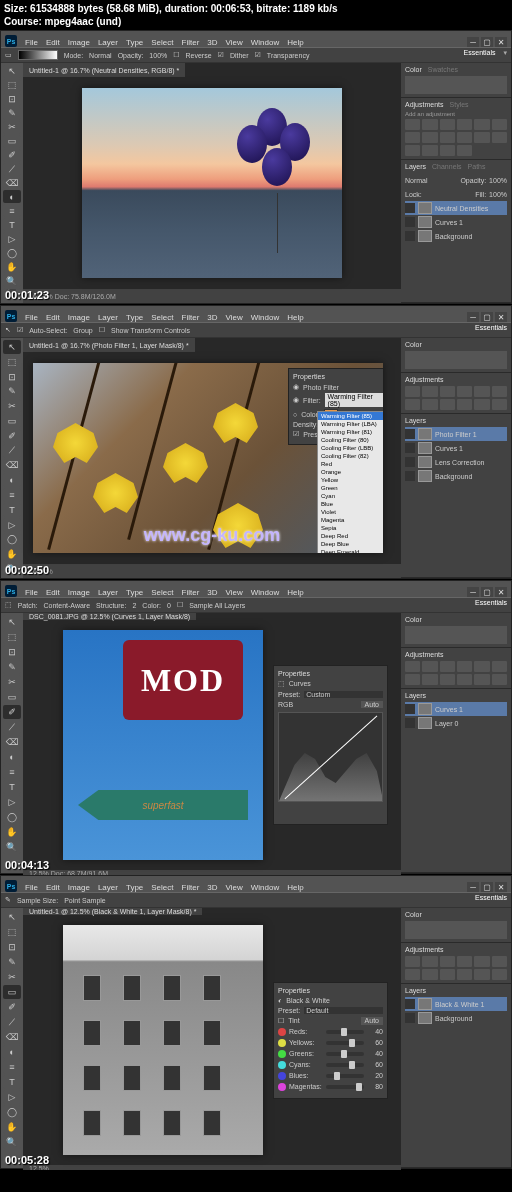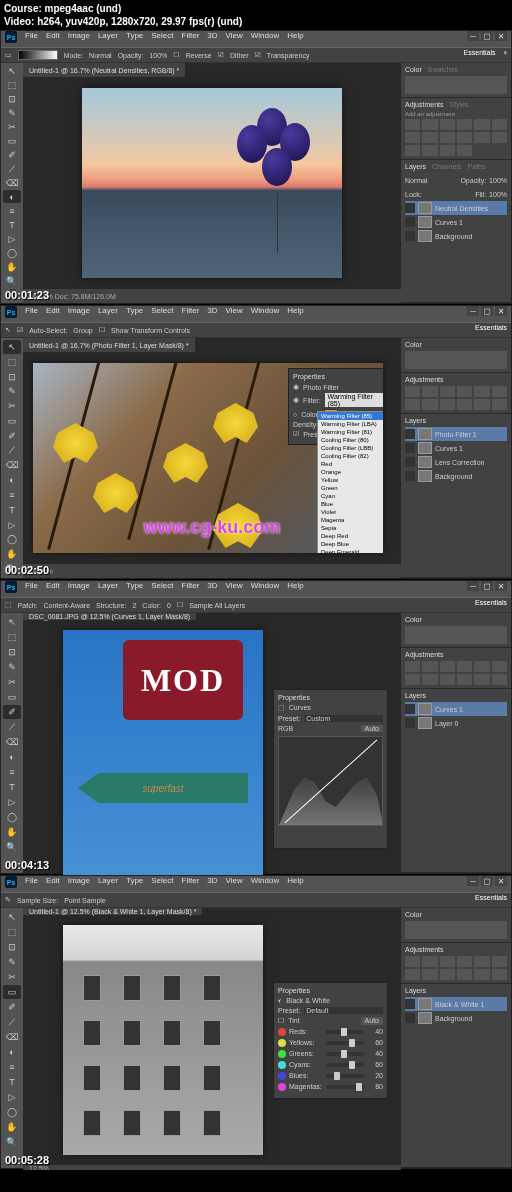--- a/index.html
+++ b/index.html
@@ -1,19 +1,19 @@
 <!DOCTYPE html>
 <html><head>
 <meta charset="utf-8">
 <style>
   * { margin:0; padding:0; box-sizing:border-box; }
   body { background:#000; font-family:Arial,sans-serif; font-size:9px; color:#ccc; width:512px; }
   .info-text { color:#fff; font-weight:bold; font-size:10px; padding:2px 4px; line-height:1.3; }
   .ps-window { background:#535353; border:1px solid #222; margin-bottom:1px; position:relative; }
-  .menubar { background:#535353; height:16px; display:flex; align-items:flex-start; padding:0 4px; gap:8px; font-size:8px; color:#ddd; }
+  .menubar { background:#535353; height:16px; display:flex; align-items:flex-end; padding:0 4px; gap:8px; font-size:8px; color:#ddd; }
   .menubar span { cursor:pointer; }
   .ps-logo { width:12px; height:12px; background:#001d36; color:#29abe2; font-size:7px; font-weight:bold; display:flex; align-items:center; justify-content:center; border-radius:2px; }
   .win-controls { margin-left:auto; display:flex; gap:2px; }
   .win-controls span { width:12px; height:10px; background:#444; display:flex; align-items:center; justify-content:center; }
   .options-bar { background:#424242; height:16px; border-top:1px solid #666; border-bottom:1px solid #333; display:flex; align-items:center; padding:0 4px; gap:6px; font-size:7px; }
   .workspace-tabs { position:absolute; right:4px; top:18px; font-size:7px; display:flex; gap:8px; color:#aaa;}
   .workspace-tabs .active{ color:#fff;}
   .main-area { display:flex; height:240px; }
   .toolbar { width:22px; background:#535353; display:flex; flex-direction:column; padding:2px; gap:1px; }
   .tool { width:18px; height:14px; background:#535353; display:flex; align-items:center; justify-content:center; font-size:9px; color:#ccc; border-radius:2px; }
@@ -39,52 +39,52 @@
   .balloons { position:absolute; right:20px; top:15px; width:90px; height:120px; }
   .balloon { position:absolute; width:30px; height:38px; background:radial-gradient(circle at 35% 30%,#4a3a9e,#1a0f4a); border-radius:50%; }
   .b1{top:5px;left:25px;} .b2{top:22px;left:5px;} .b3{top:20px;left:48px;} .b4{top:45px;left:30px;}
   .balloon-string{position:absolute;width:1px;height:60px;background:#333;bottom:-30px;left:45px;}
   
   .leaves { width:260px; height:190px; background:linear-gradient(135deg,#a8b4c2 0%,#8a6b4a 30%,#6b5238 60%,#4a5a6b 100%); position:relative; overflow:hidden;}
   .leaf{position:absolute;width:45px;height:40px;background:radial-gradient(circle,#f4d838,#d4a818);clip-path:polygon(50% 0,90% 25%,100% 60%,75% 100%,50% 85%,25% 100%,0 60%,10% 25%);}
   .l1{top:60px;left:20px;} .l2{top:110px;left:60px;} .l3{top:80px;left:130px;} .l4{top:40px;left:180px;} .l5{top:140px;left:180px;width:50px;height:45px;}
   .branch{position:absolute;width:3px;height:200px;background:#2a1a0a;transform:rotate(15deg);}
   .br1{left:40px;top:-10px;} .br2{left:120px;top:-20px;} .br3{left:200px;top:-10px;}
-  .watermark{position:absolute;bottom:40px;left:50%;transform:translateX(-50%);font-size:18px;font-weight:bold;color:#d946ef;text-shadow:0 0 3px #fff;z-index:10;}
+  .watermark{position:absolute;bottom:32px;left:50%;transform:translateX(-50%);font-size:18px;font-weight:bold;color:#c4b5fd;text-shadow:0 0 3px #fff;z-index:10;}
   
   .props-panel{position:absolute;right:0;top:0;width:100px;background:#424242;border:1px solid #222;font-size:7px;padding:4px;}
   .props-panel .row{display:flex;align-items:center;margin:2px 0;gap:4px;}
   .dropdown{position:absolute;right:0;top:42px;width:70px;background:#e8e8e8;color:#000;border:1px solid #888;font-size:6px;z-index:20;}
   .dropdown div{padding:1px 3px;}
   .dropdown div.hl{background:#3478d4;color:#fff;}
   
-  .pizza-sign{width:200px;height:278px;background:linear-gradient(to bottom,#2874c4,#4a94d8);position:relative;}
+  .pizza-sign{width:200px;height:230px;background:linear-gradient(to bottom,#2874c4,#4a94d8);position:relative;}
   .mod-sign{position:absolute;top:10px;left:60px;width:120px;height:80px;background:#8a1a2a;border-radius:6px;display:flex;align-items:center;justify-content:center;font-size:32px;font-weight:bold;color:#fff;font-family:serif;letter-spacing:2px;}
   .pizza-arrow{position:absolute;top:95px;left:15px;width:170px;height:55px;background:#f4f4e8;clip-path:polygon(12% 0,100% 0,100% 100%,12% 100%,0 50%);display:flex;align-items:center;justify-content:center;font-size:22px;font-weight:bold;color:#2a7a6a;font-style:italic;}
-  .pizza-sub{position:absolute;top:143px;left:15px;width:170px;height:30px;background:#2a7a6a;clip-path:polygon(12% 0,100% 0,100% 100%,12% 100%,0 50%);display:flex;align-items:center;justify-content:center;font-size:10px;color:#c84;font-style:italic;}
+  .pizza-sub{position:absolute;top:160px;left:15px;width:170px;height:30px;background:#2a7a6a;clip-path:polygon(12% 0,100% 0,100% 100%,12% 100%,0 50%);display:flex;align-items:center;justify-content:center;font-size:10px;color:#c84;font-style:italic;}
   .curves-panel{position:absolute;right:0;top:0;width:115px;height:160px;background:#424242;border:1px solid #222;padding:4px;font-size:7px;}
   .curves-graph{width:100%;height:90px;background:#333;margin-top:4px;position:relative;border:1px solid #555;}
   .histo{position:absolute;bottom:0;left:0;right:0;height:60px;background:linear-gradient(to top,rgba(180,180,180,.5),transparent);clip-path:polygon(0 100%,5% 80%,15% 40%,25% 20%,35% 30%,45% 60%,55% 70%,65% 50%,75% 30%,85% 20%,95% 50%,100% 90%,100% 100%);}
   .curve-line{position:absolute;inset:0;}
   .curve-line::after{content:"";position:absolute;width:120%;height:1px;background:#fff;top:50%;left:-10%;transform:rotate(-42deg);transform-origin:center;}
   
   .building{width:200px;height:230px;background:linear-gradient(to bottom,#e8e8e8 0%,#d4d4d4 15%,#888 16%,#aaa 100%);position:relative;}
   .bwin{position:absolute;width:18px;height:26px;background:#333;border:1px solid #999;}
   .bw-panel{position:absolute;right:0;top:0;width:115px;background:#424242;border:1px solid #222;padding:4px;font-size:7px;}
   .slider-row{display:flex;align-items:center;gap:3px;margin:3px 0;}
   .slider-track{flex:1;height:4px;background:#333;position:relative;border-radius:2px;}
   .slider-thumb{position:absolute;width:6px;height:8px;background:#ccc;top:-2px;border-radius:1px;}
   .color-dot{width:8px;height:8px;border-radius:50%;}
 </style>
 </head>
 <body>
 
 <div class="info-text">
+  <div>Size: 61534888 bytes (58.68 MiB), duration: 00:06:53, bitrate: 1189 kb/s</div>
   <div>Course: mpeg4aac (und)</div>
-  <div>Video: h264, yuv420p, 1280x720, 29.97 fps(r) (und)</div>
 </div>
 
 <div class="ps-window">
   <div class="menubar">
     <div class="ps-logo">Ps</div>
     <span>File</span>
     <span>Edit</span>
     <span>Image</span>
     <span>Layer</span>
     <span>Type</span>

